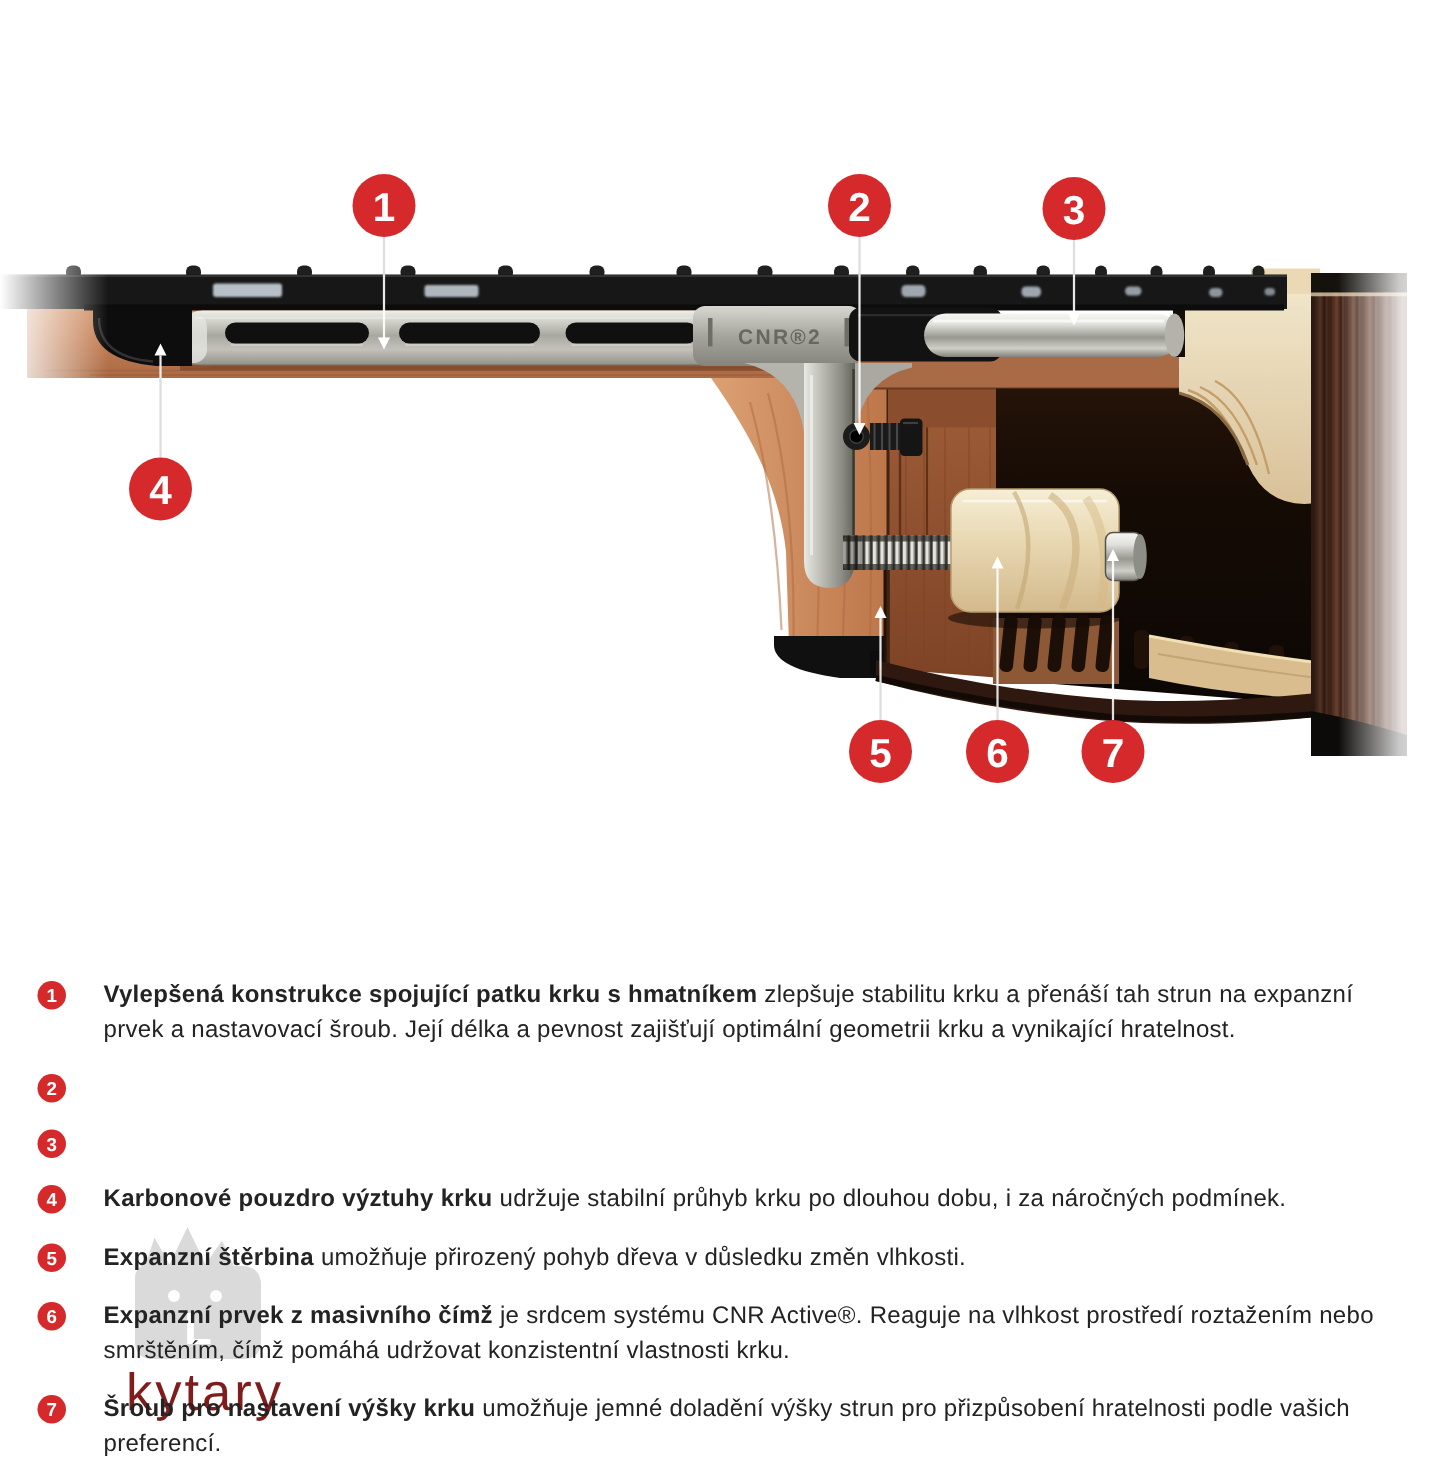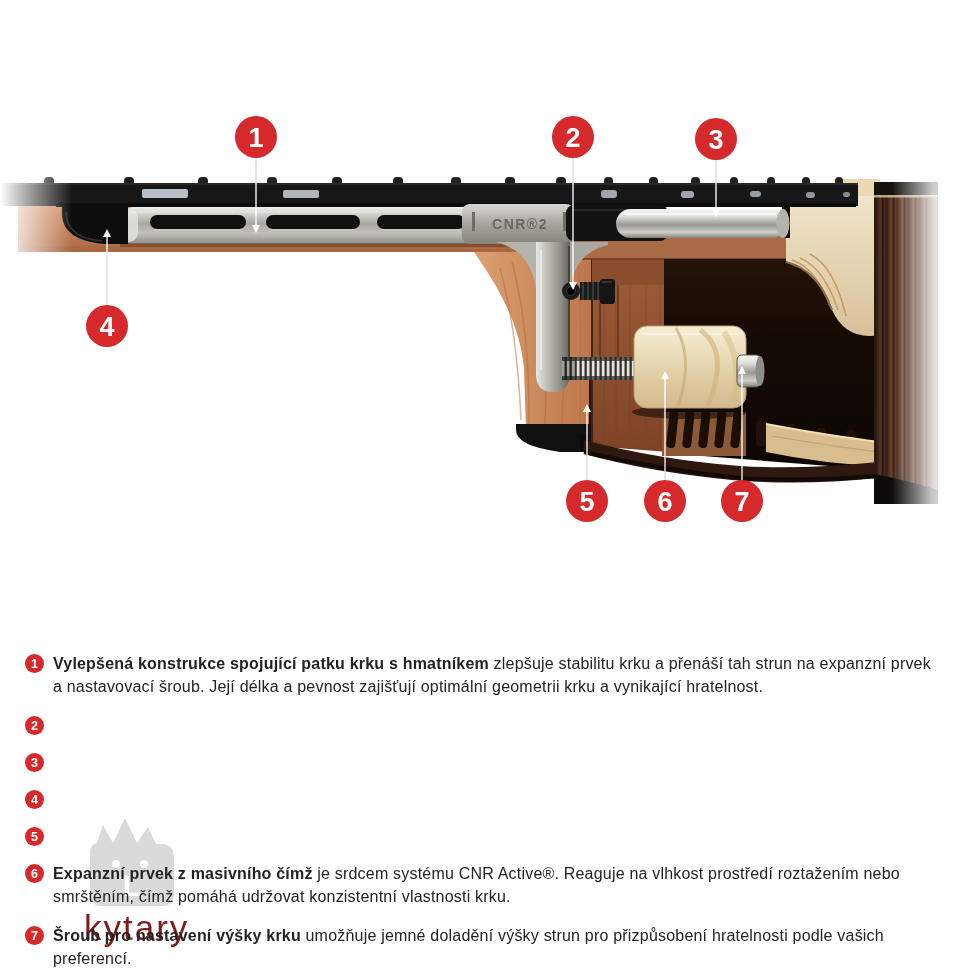--- a/index.html
+++ b/index.html
@@ -6,21 +6,21 @@
   body{width:966px;height:978px;position:relative;background:#fff;
        font-family:"Liberation Sans",sans-serif;color:#232323;overflow:hidden;}
   .stage{position:absolute;left:0;top:0;width:966px;height:620px;}
   .stage svg{display:block;}
   
   .legend{position:absolute;left:25px;top:652px;width:913px;z-index:2;}
   .item{display:flex;align-items:flex-start;margin-bottom:16px;}
   .badge{flex:0 0 19px;width:19px;height:19px;border-radius:50%;background:#d5292b;
          color:#fff;font-size:12.5px;font-weight:700;display:flex;align-items:center;
          justify-content:center;margin-top:2px;}
-  .txt{margin:0 0 0 9px;font-size:16px;line-height:23px;letter-spacing:.2px;}
+  .txt{margin:0 0 0 25px;font-size:16px;line-height:23px;letter-spacing:.2px;}
   .txt .b{font-weight:700;}
   
   .watermark{position:absolute;left:70px;top:812px;width:150px;z-index:1;text-align:left;}
   .wm-text{font-size:35px;color:#7f1d1d;letter-spacing:2px;margin-top:-4px;padding-left:14px;}
   .callout-num{font:700 27px "Liberation Sans",sans-serif;fill:#fff;}
   .stamp-text{font:700 14px "Liberation Sans",sans-serif;fill:#5e5e57;letter-spacing:1.5px;opacity:.85;}
 </style>
 </head>
 <body>
 
@@ -402,23 +402,25 @@
     <p class="txt"><span class="b">Vylepšená konstrukce spojující patku krku s hmatníkem</span><span> zlepšuje stabilitu krku a přenáší tah strun na expanzní prvek a nastavovací šroub. Její délka a pevnost zajišťují optimální geometrii krku a vynikající hratelnost.</span></p>
   </div>
   <div class="item">
     <span class="badge">2</span>
   </div>
   <div class="item">
     <span class="badge">3</span>
   </div>
   <div class="item">
     <span class="badge">4</span>
+    <p class="txt"><span class="b">Karbonové pouzdro výztuhy krku</span><span> udržuje stabilní průhyb krku po dlouhou dobu, i za náročných podmínek.</span></p>
   </div>
   <div class="item">
     <span class="badge">5</span>
+    <p class="txt"><span class="b">Expanzní štěrbina</span><span> umožňuje přirozený pohyb dřeva v důsledku změn vlhkosti.</span></p>
   </div>
   <div class="item">
     <span class="badge">6</span>
     <p class="txt"><span class="b">Expanzní prvek z masivního čímž</span><span> je srdcem systému CNR Active®. Reaguje na vlhkost prostředí roztažením nebo smrštěním, čímž pomáhá udržovat konzistentní vlastnosti krku.</span></p>
   </div>
   <div class="item">
     <span class="badge">7</span>
     <p class="txt"><span class="b">Šroub pro nastavení výšky krku</span><span> umožňuje jemné doladění výšky strun pro přizpůsobení hratelnosti podle vašich preferencí.</span></p>
   </div>
 </div>

